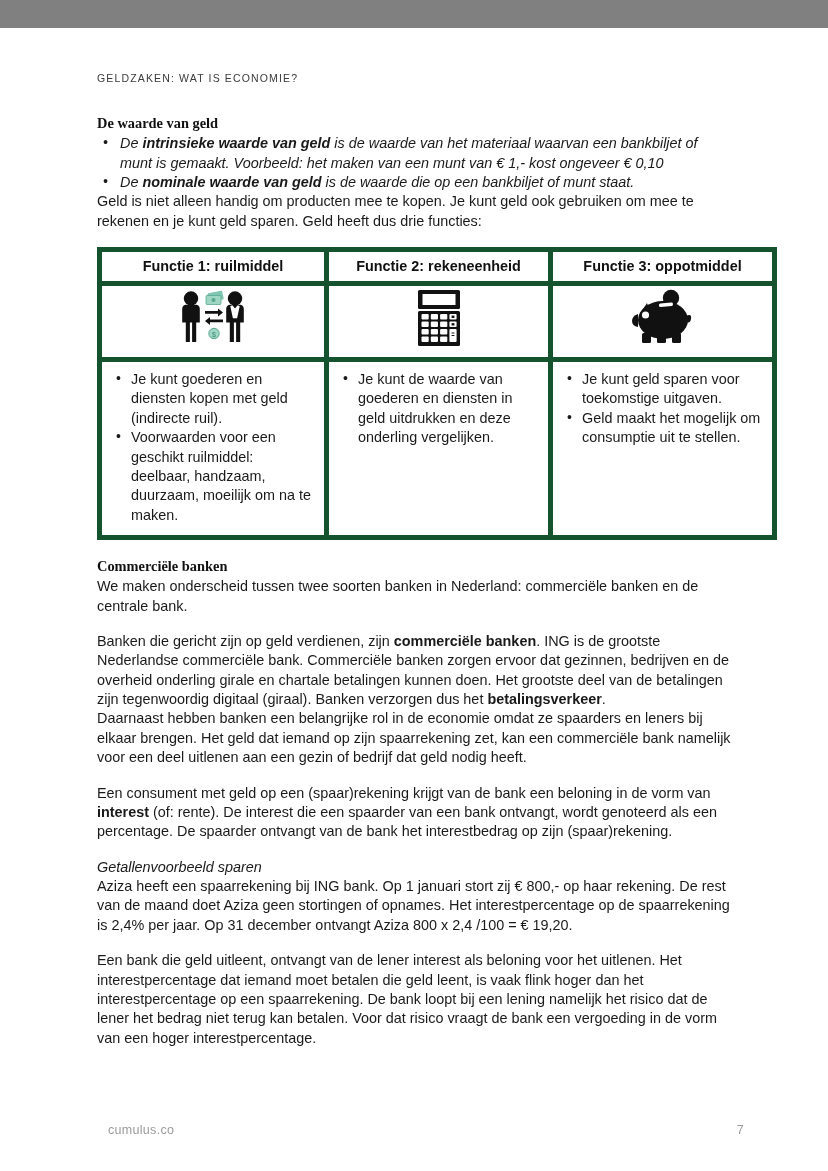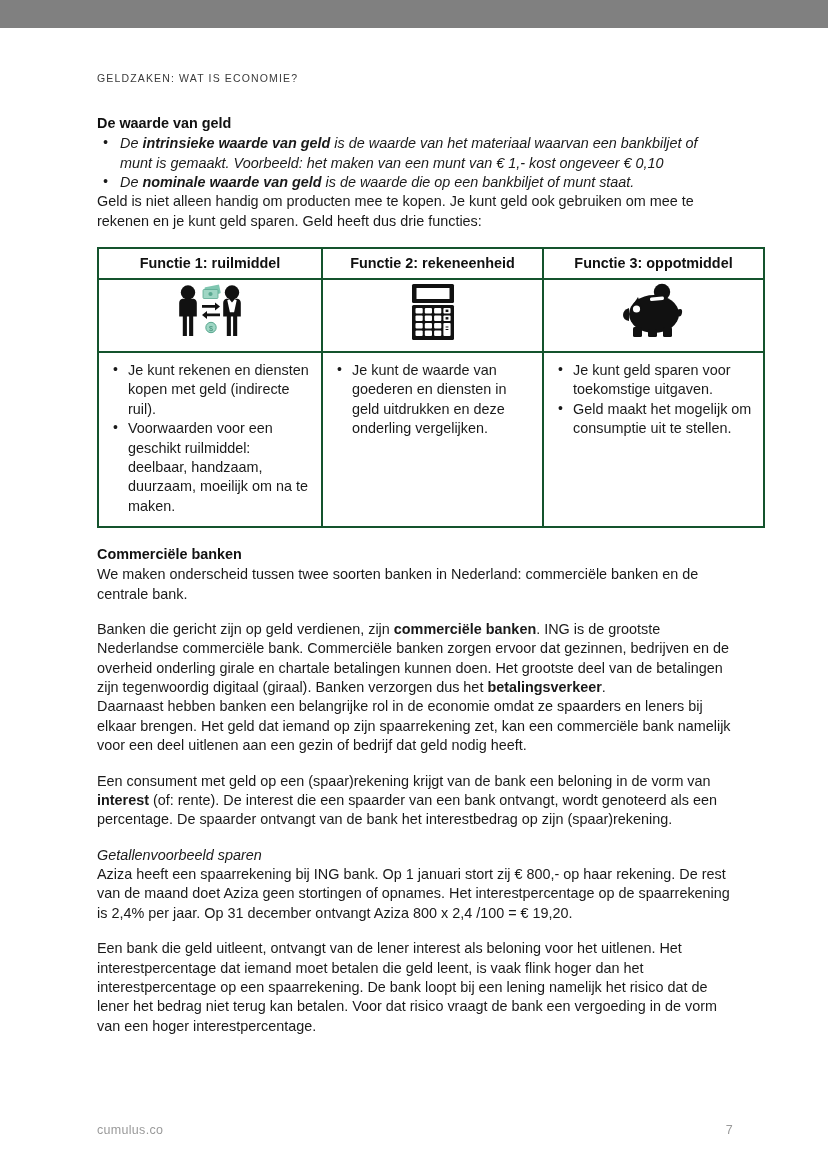--- a/index.html
+++ b/index.html
@@ -40,20 +40,21 @@
     color: #3a3a3a;
     font-weight: 400;
     margin: 0 0 30px 0;
   }
   h2.sec {
     font-size: 14.4px;
     font-weight: bold;
     margin: 6px 0 1px 0;
     line-height: 1.33;
     color: #111;
+    font-family: Liberation Serif, serif;
   }
   p.body {
     font-size: 14.4px;
     line-height: 1.345;
     margin: 0;
     color: #1a1a1a;
   }
   p.gap {
     margin-top: 16px;
   }
@@ -84,21 +85,21 @@
   b { font-weight: bold; }
 
   
   table.functies {
     border-collapse: collapse;
     width: 636px;
     margin-top: 16px;
     table-layout: fixed;
   }
   table.functies th, table.functies td {
-    border: 2px solid #14532d;
+    border: 5px solid #14532d;
     vertical-align: top;
     background: #fff;
   }
   table.functies th {
     text-align: center;
     font-size: 14.4px;
     font-weight: bold;
     padding: 6px 4px 7px 4px;
     color: #111;
   }
@@ -126,21 +127,21 @@
     content: "\2022";
     position: absolute;
     left: 12px;
     top: -1px;
     font-size: 14px;
   }
 
   
   .footer {
     position: absolute;
-    left: 97px;
+    left: 108px;
     top: 1095px;
     width: 636px;
     display: flex;
     justify-content: space-between;
     align-items: flex-start;
     font-size: 12.5px;
     color: #9a9a9a;
     letter-spacing: 0.3px;
   }
 </style>
@@ -254,21 +255,21 @@
                 <circle cx="15.5" cy="26" r="3.6" fill="#fff"></circle>
 
                 <path d="M56 27 q6 -3 5 3 q-1 5 -5 3 z" fill="#111"></path>
               </svg>
             </span>
           </td>
         </tr>
         <tr>
           <td class="list-cell">
             <ul>
-              <li>Je kunt rekenen en diensten kopen met geld (indirecte ruil).</li>
+              <li>Je kunt goederen en diensten kopen met geld (indirecte ruil).</li>
               <li>Voorwaarden voor een geschikt ruilmiddel: deelbaar, handzaam, duurzaam, moeilijk om na te maken.</li>
             </ul>
           </td>
           <td class="list-cell">
             <ul>
               <li>Je kunt de waarde van goederen en diensten in geld uitdrukken en deze onderling vergelijken.</li>
             </ul>
           </td>
           <td class="list-cell">
             <ul>

